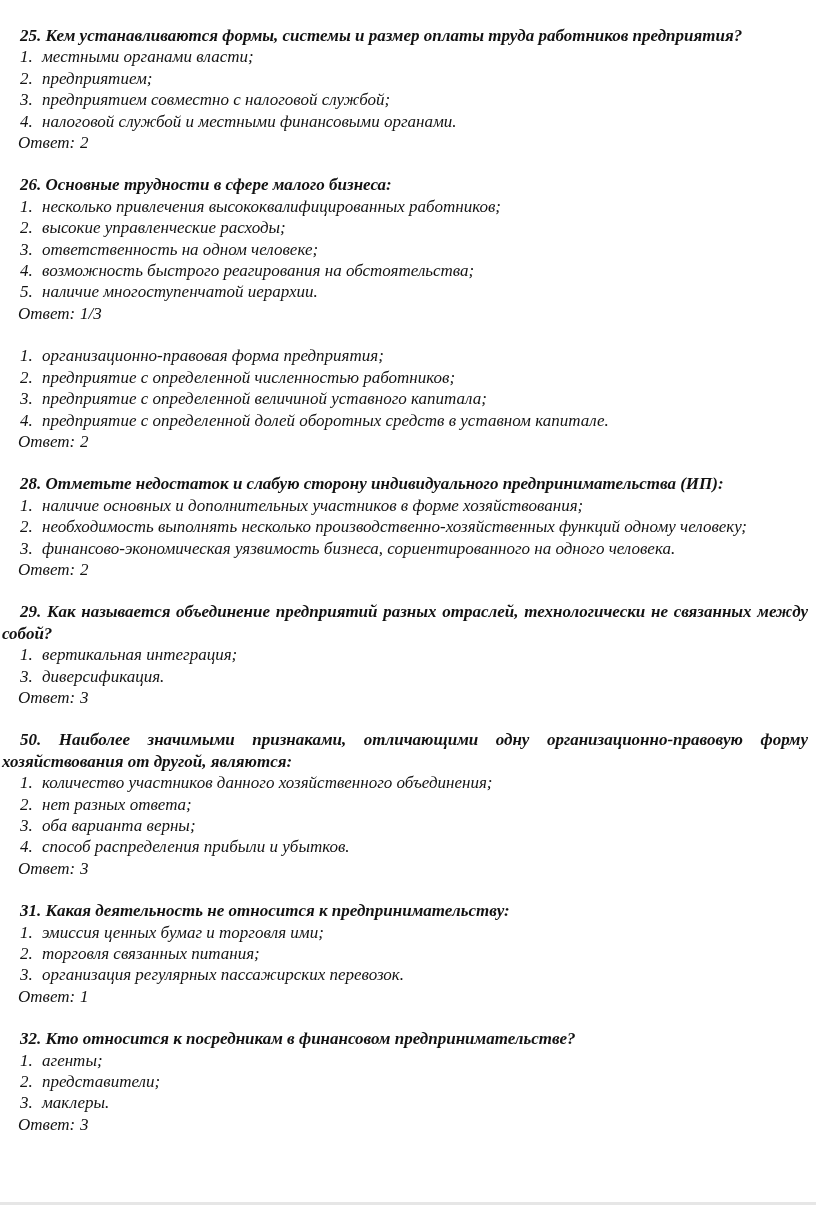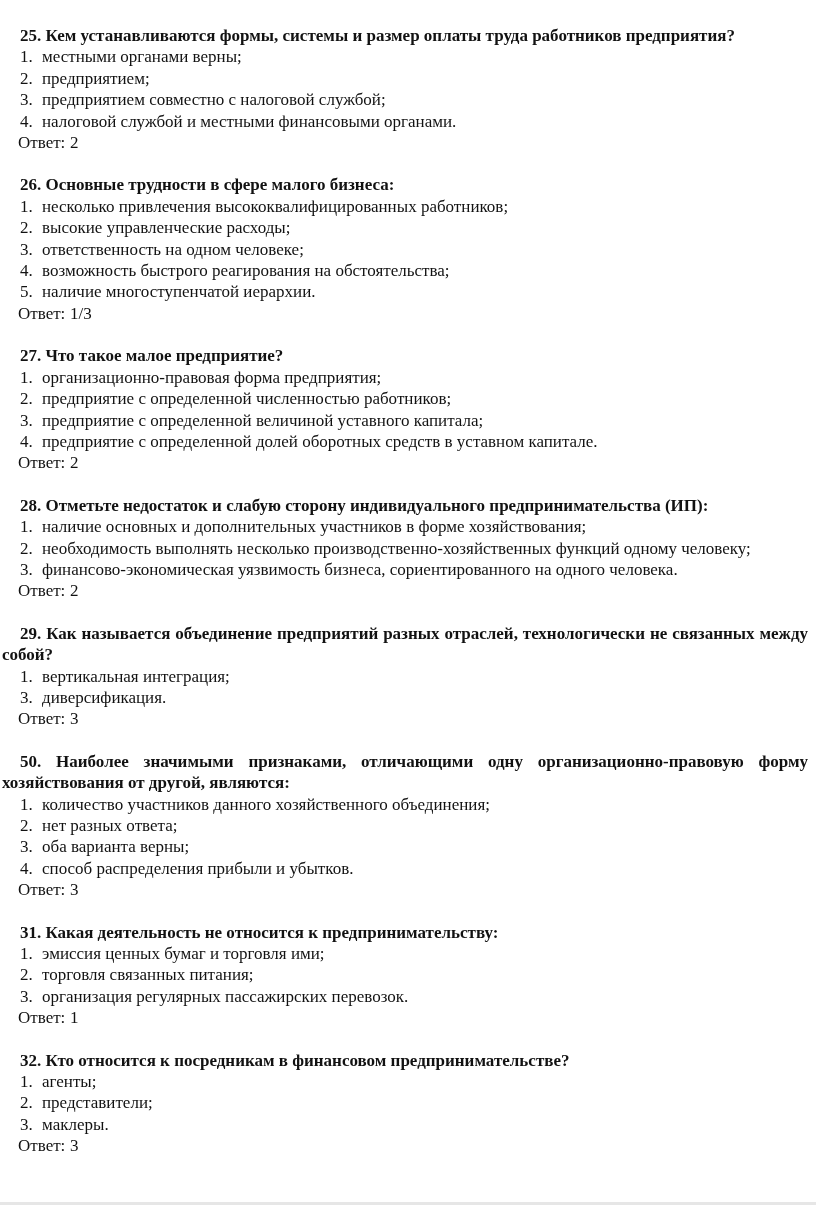--- a/index.html
+++ b/index.html
@@ -12,20 +12,21 @@
     height: 1205px;
     overflow: hidden;
     font-family: "Liberation Serif", "DejaVu Serif", serif;
     color: #121212;
   }
   #doc {
     position: relative;
     box-sizing: border-box;
     height: 100%;
     padding: 25px 8px 0 2px;
+    font-style: italic;
   }
   p {
     margin: 0;
     font-size: 17px;
     line-height: 21.4px;
     text-align: justify;
     text-indent: 18px;
   }
   .q-title {
     font-weight: bold;
@@ -56,39 +57,38 @@
     background: #e6e6e6;
   }
 </style>
 </head>
 <body>
 
 <main id="doc">
 
   <section class="question">
     <p class="q-title">25. Кем устанавливаются формы, системы и размер оплаты труда работников предприятия?</p>
-    <p class="opt"><span class="opt-num">1.</span><span class="opt-text">местными органами верны;</span></p>
+    <p class="opt"><span class="opt-num">1.</span><span class="opt-text">местными органами власти;</span></p>
       <p class="opt"><span class="opt-num">2.</span><span class="opt-text">предприятием;</span></p>
       <p class="opt"><span class="opt-num">3.</span><span class="opt-text">предприятием совместно с налоговой службой;</span></p>
       <p class="opt"><span class="opt-num">4.</span><span class="opt-text">налоговой службой и местными финансовыми органами.</span></p>
       <p class="answer"><span class="ans-label">Ответ:</span><span class="ans-value">2</span></p>
   </section>
 
   <section class="question">
     <p class="q-title">26. Основные трудности в сфере малого бизнеса:</p>
     <p class="opt"><span class="opt-num">1.</span><span class="opt-text">несколько привлечения высококвалифицированных работников;</span></p>
       <p class="opt"><span class="opt-num">2.</span><span class="opt-text">высокие управленческие расходы;</span></p>
       <p class="opt"><span class="opt-num">3.</span><span class="opt-text">ответственность на одном человеке;</span></p>
       <p class="opt"><span class="opt-num">4.</span><span class="opt-text">возможность быстрого реагирования на обстоятельства;</span></p>
       <p class="opt"><span class="opt-num">5.</span><span class="opt-text">наличие многоступенчатой иерархии.</span></p>
       <p class="answer"><span class="ans-label">Ответ:</span><span class="ans-value">1/3</span></p>
   </section>
 
   <section class="question">
-    <p class="q-title">27. Что такое малое предприятие?</p>
     <p class="opt"><span class="opt-num">1.</span><span class="opt-text">организационно-правовая форма предприятия;</span></p>
       <p class="opt"><span class="opt-num">2.</span><span class="opt-text">предприятие с определенной численностью работников;</span></p>
       <p class="opt"><span class="opt-num">3.</span><span class="opt-text">предприятие с определенной величиной уставного капитала;</span></p>
       <p class="opt"><span class="opt-num">4.</span><span class="opt-text">предприятие с определенной долей оборотных средств в уставном капитале.</span></p>
       <p class="answer"><span class="ans-label">Ответ:</span><span class="ans-value">2</span></p>
   </section>
 
   <section class="question">
     <p class="q-title">28. Отметьте недостаток и слабую сторону индивидуального предпринимательства (ИП):</p>
     <p class="opt"><span class="opt-num">1.</span><span class="opt-text">наличие основных и дополнительных участников в форме хозяйствования;</span></p>

